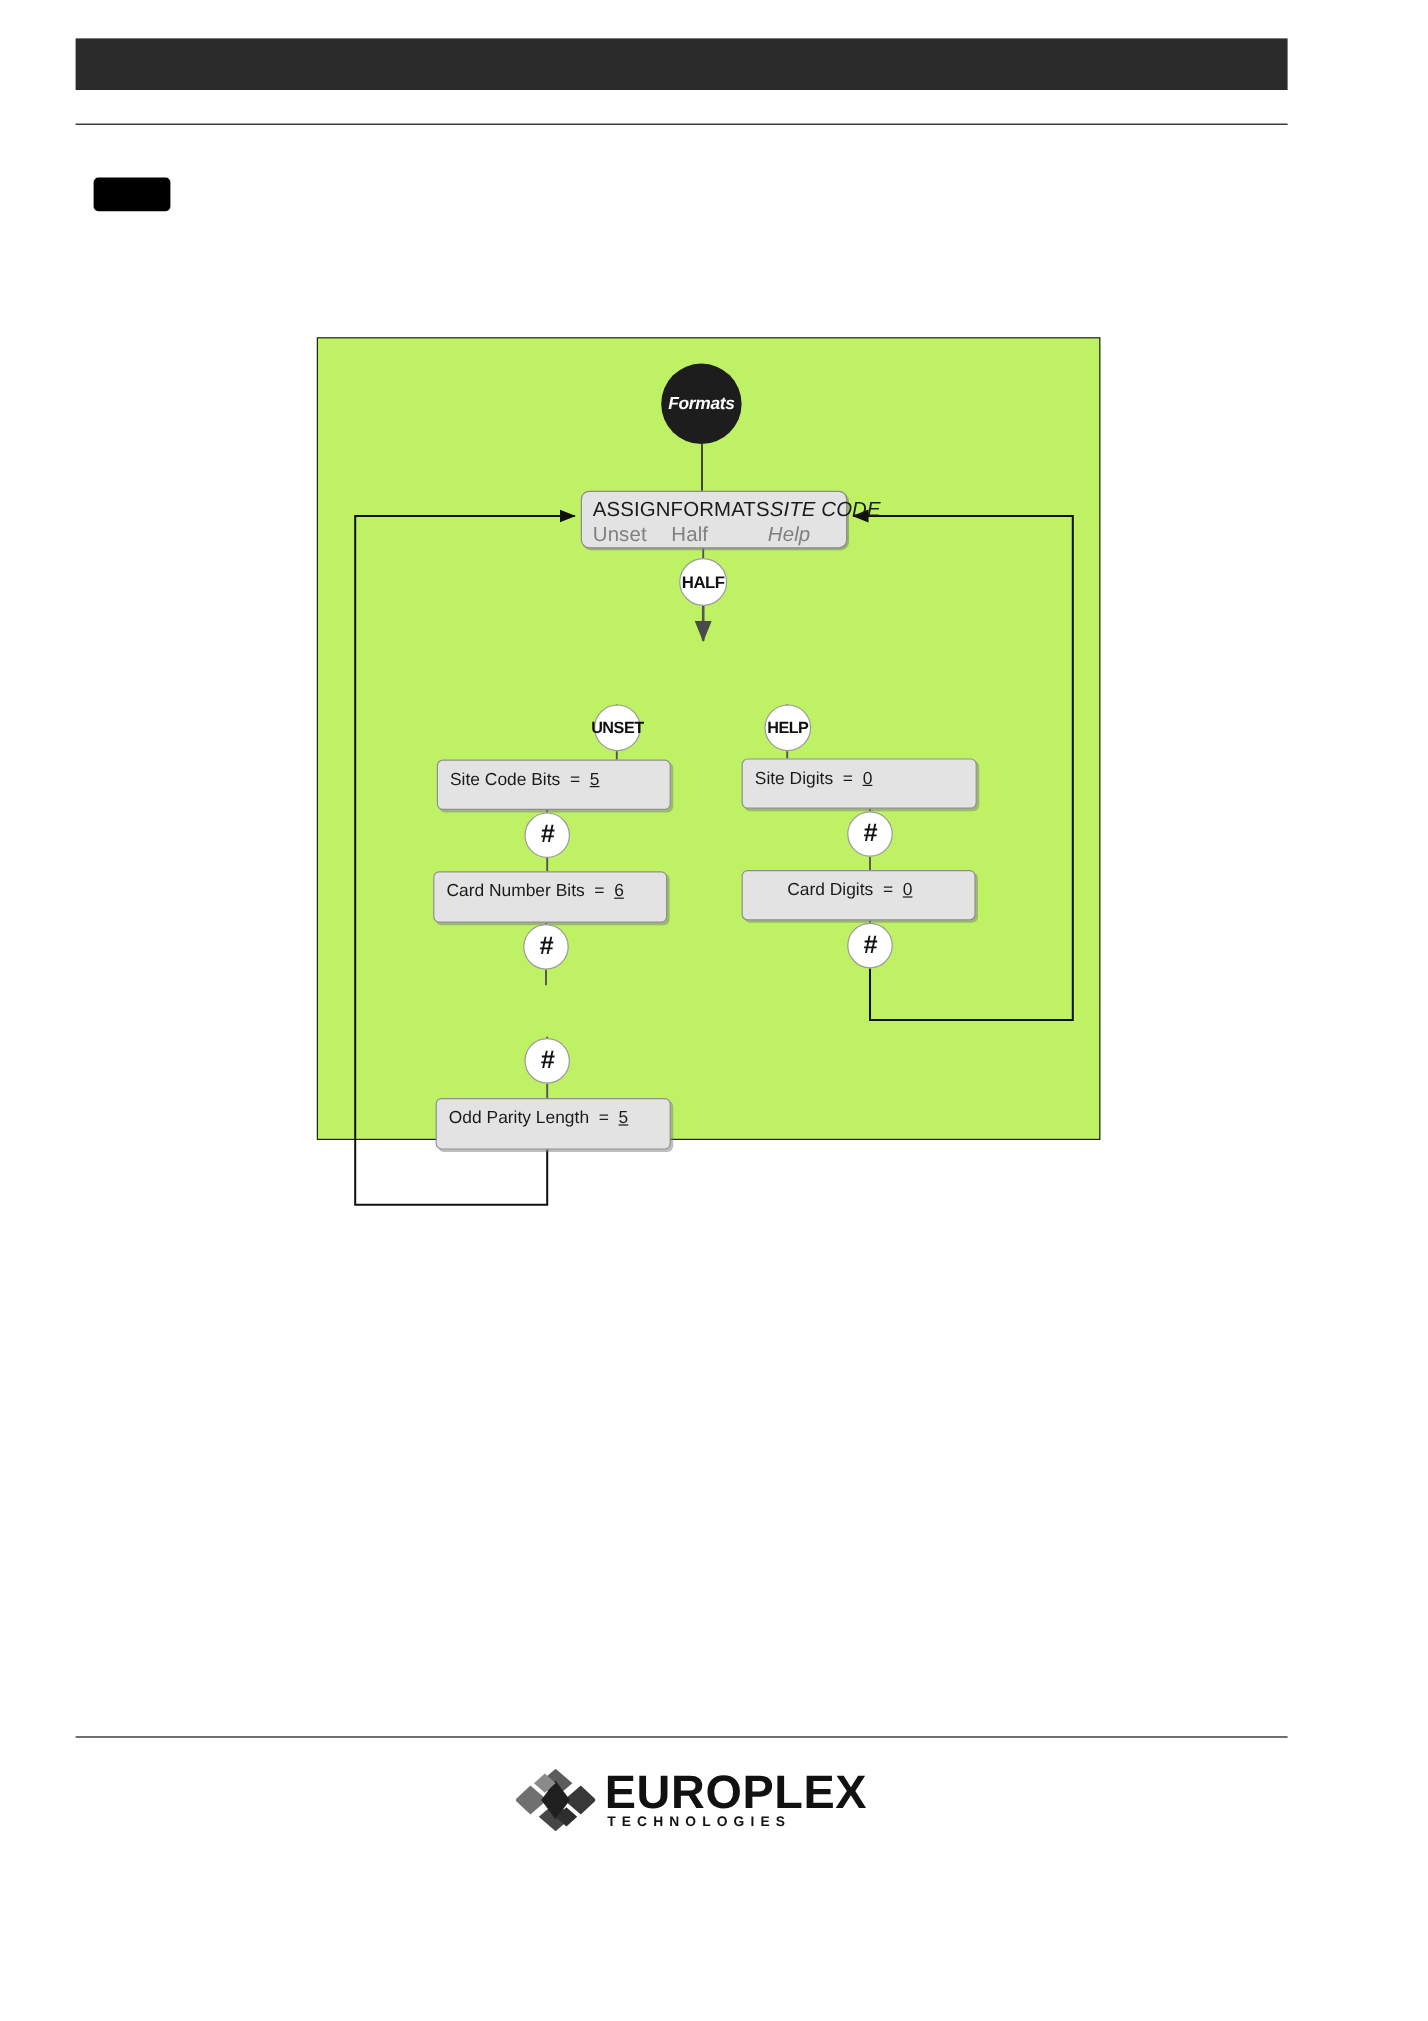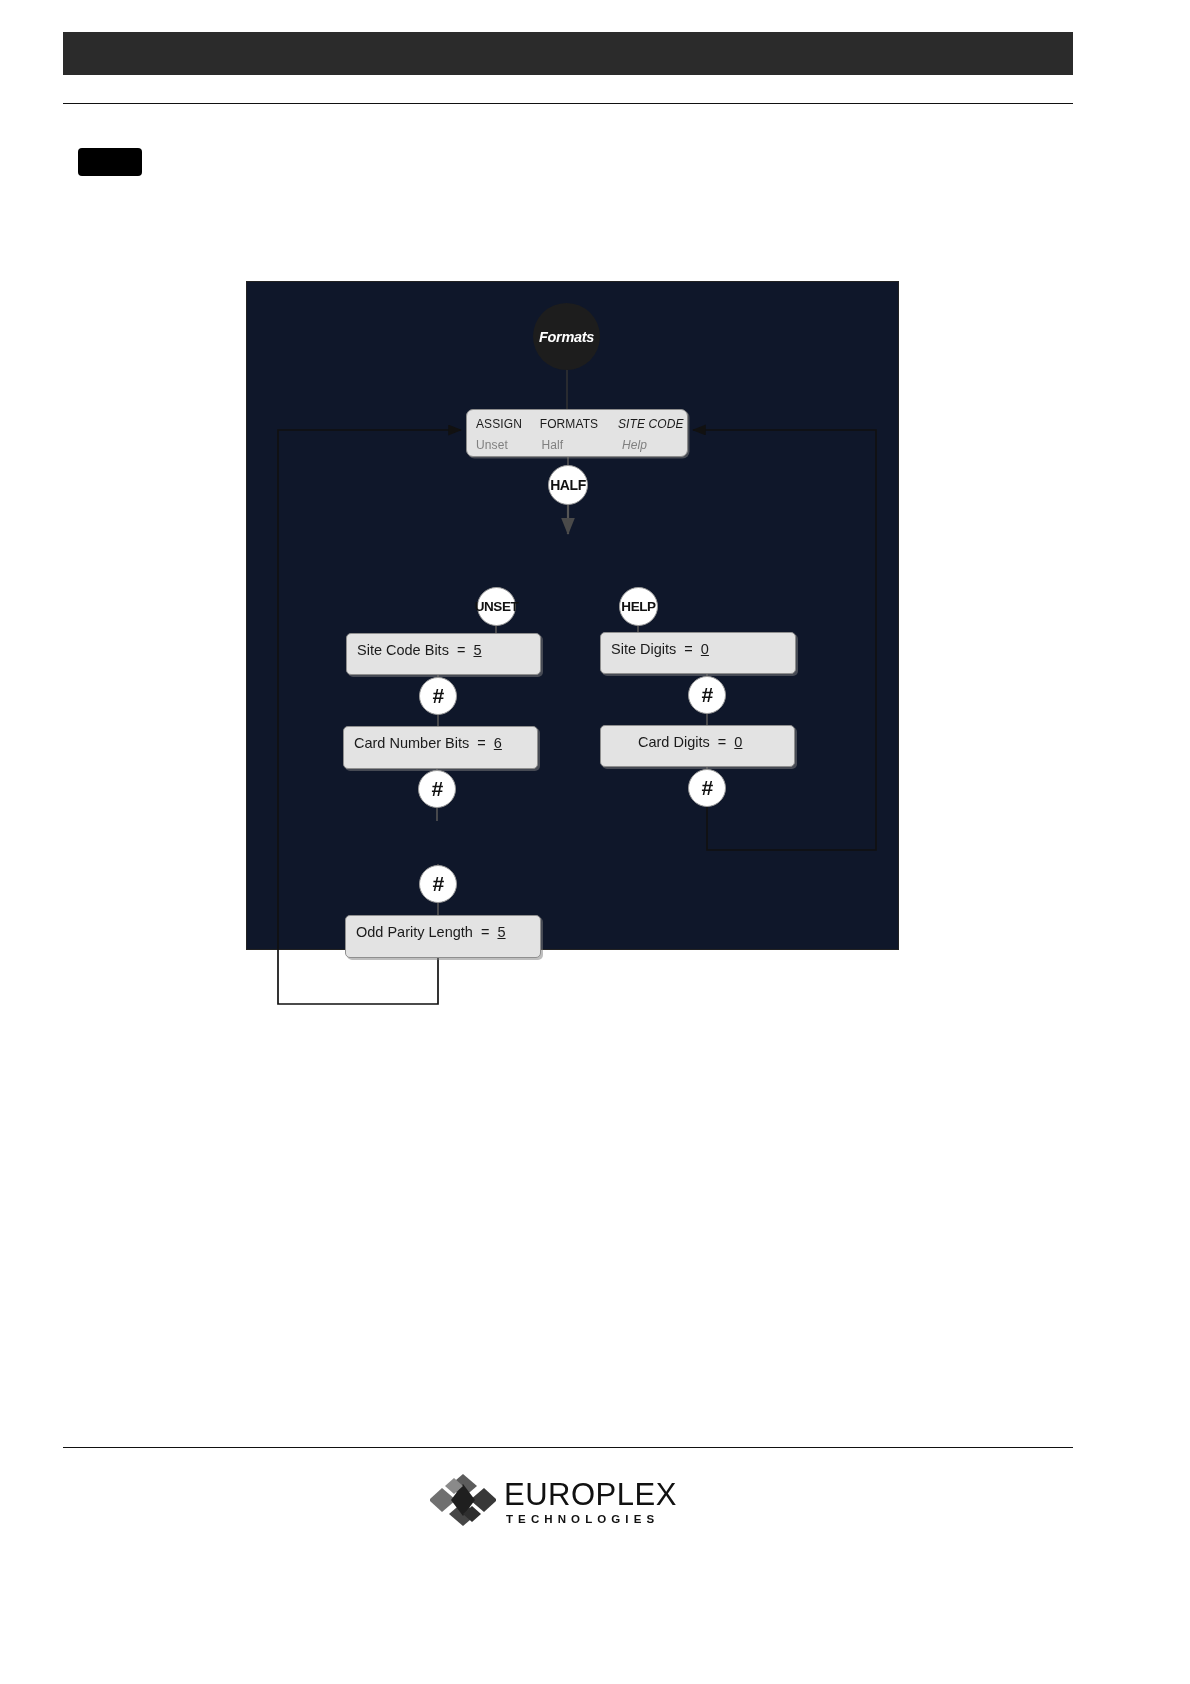--- a/index.html
+++ b/index.html
@@ -33,24 +33,24 @@
     position: absolute;
     left: 78px; top: 148px;
     width: 64px; height: 28px;
     background: #000000;
     border-radius: 4px;
   }
 
   
   .diagram-frame {
     position: absolute;
-    left: 246px; top: 281px;
+    left: 264px; top: 281px;
     width: 653px; height: 669px;
     border: 1.4px solid #222;
-    background: #0f172a;
+    background: #bef264;
   }
 
   .canvas {
     position: absolute;
     left: 0; top: 0;
     width: 653px; height: 755px;
   }
 
   
   .lcd {
@@ -69,21 +69,21 @@
     line-height: 21px;
     letter-spacing: 0.1px;
   }
   .lcd .row.sub { color: #808080; }
 
   .lcd-menu {
     left: 219px; top: 127px;
     width: 222px; height: 48px;
     padding: 4px 9px;
   }
-  .lcd-menu .row { font-size: 12px; line-height: 21px; }
+  .lcd-menu .row { font-size: 17px; line-height: 21px; }
   .m-c1 { width: 70px; }
   .m-c2 { width: 86px; }
   .m-c3 { width: 60px; font-style: italic; }
 
   .lcd-wiegand {
     left: 230px; top: 258px;
     width: 198px; height: 48px;
     padding: 4px 9px;
   }
   .lcd-wiegand .row { font-size: 16.5px; line-height: 21px; }
@@ -164,22 +164,22 @@
   .footer-logo {
     position: absolute;
     left: 430px; top: 1470px;
     width: 330px; height: 62px;
     display: flex;
     align-items: center;
   }
   .logo-mark { width: 66px; height: 58px; flex: none; }
   .logo-text { margin-left: 8px; }
   .logo-name {
-    font-size: 31px;
-    font-weight: normal;
+    font-size: 39px;
+    font-weight: bold;
     letter-spacing: 0.5px;
     color: #111;
     line-height: 34px;
   }
   .logo-sub {
     font-size: 11.5px;
     font-weight: bold;
     letter-spacing: 5.1px;
     color: #111;
     margin-top: 1px;

